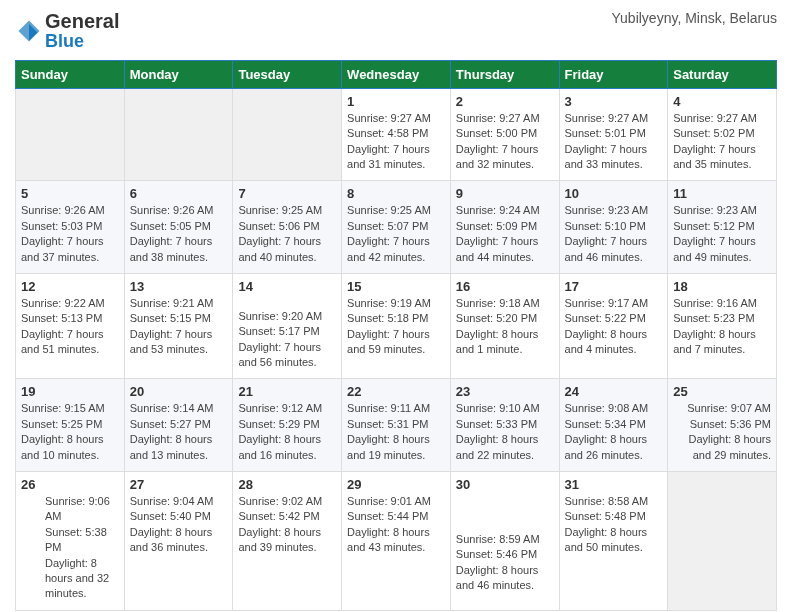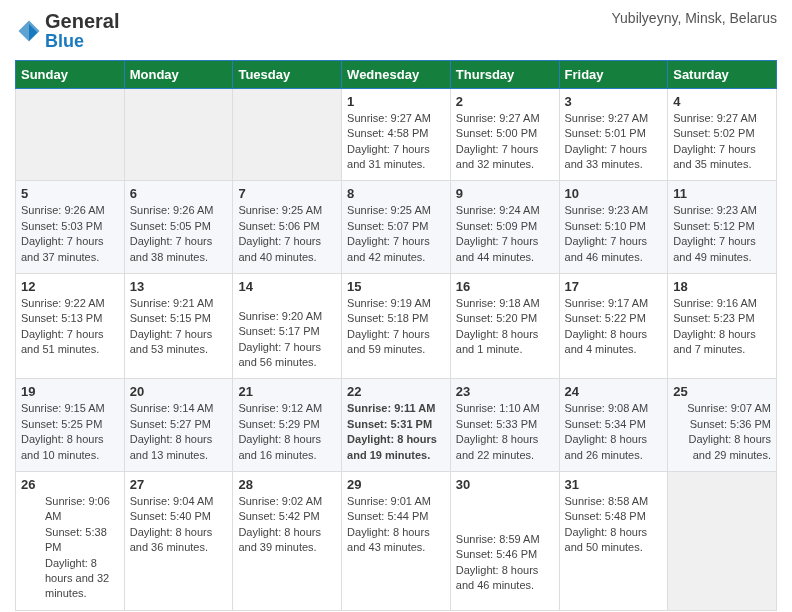--- a/index.html
+++ b/index.html
@@ -263,27 +263,27 @@
 Daylight: 8 hours and 13 minutes.</div>
         </td>
         <td>
           <span class="day-number">21</span>
           <div class="day-content" style="white-space: pre-line;">Sunrise: 9:12 AM
 Sunset: 5:29 PM
 Daylight: 8 hours and 16 minutes.</div>
         </td>
         <td>
           <span class="day-number">22</span>
-          <div class="day-content" style="white-space: pre-line; font-weight: bold;">Sunrise: 9:11 AM
+          <div class="day-content" style="white-space: pre-line;">Sunrise: 9:11 AM
 Sunset: 5:31 PM
 Daylight: 8 hours and 19 minutes.</div>
         </td>
         <td>
           <span class="day-number">23</span>
-          <div class="day-content" style="white-space: pre-line;">Sunrise: 1:10 AM
+          <div class="day-content" style="white-space: pre-line;">Sunrise: 9:10 AM
 Sunset: 5:33 PM
 Daylight: 8 hours and 22 minutes.</div>
         </td>
         <td>
           <span class="day-number">24</span>
           <div class="day-content" style="white-space: pre-line;">Sunrise: 9:08 AM
 Sunset: 5:34 PM
 Daylight: 8 hours and 26 minutes.</div>
         </td>
         <td>

